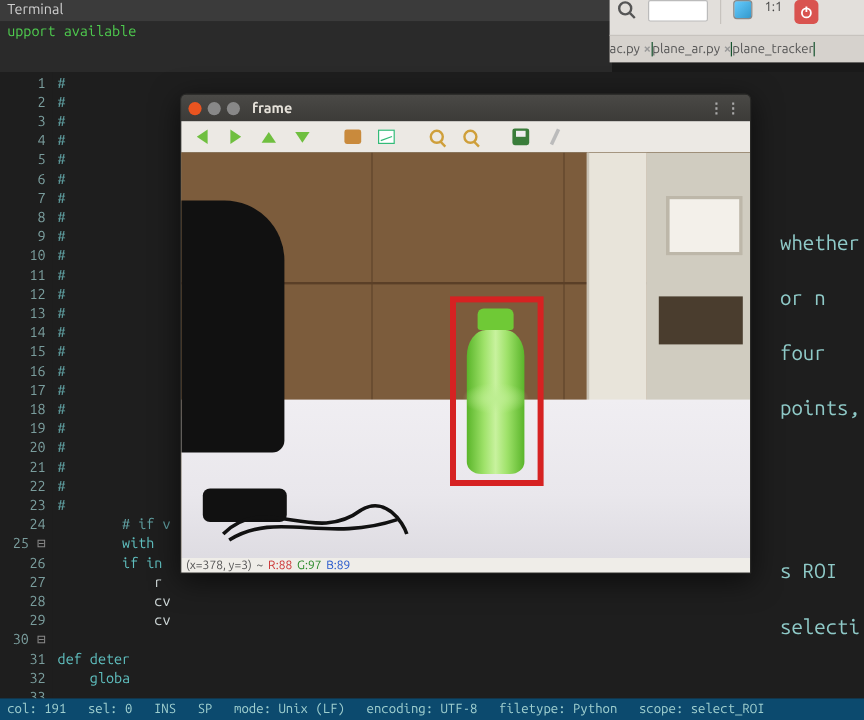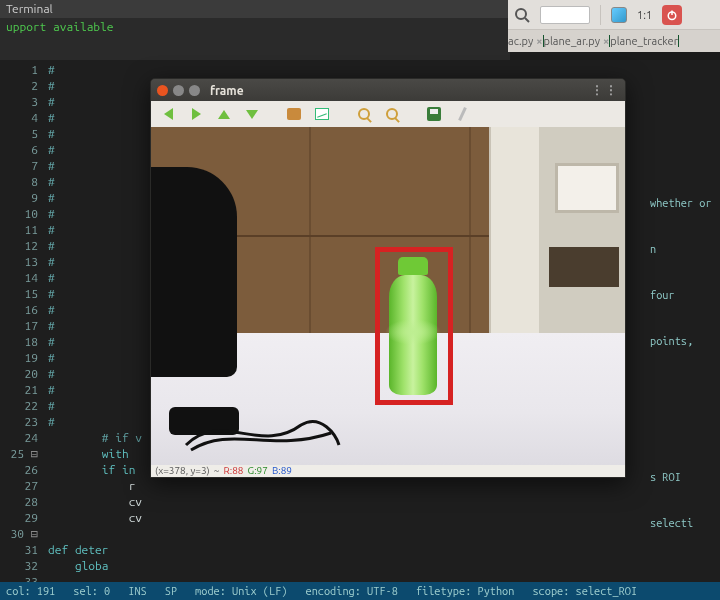--- a/index.html
+++ b/index.html
@@ -10,21 +10,21 @@
   }
   
   .term-titlebar {
     background: #3b3b3b; color: #cfcfcf; height: 18px; line-height: 18px;
     padding-left: 6px; font-family: Ubuntu, sans-serif; font-size: 12px;
     width: 510px;
   }
   
   .systray {
     position: absolute; top: 0; right: 0; height: 30px; width: 212px;
-    background: #e2dfdb; display: flex; align-items: center;
+    background: #e2dfdb; display: flex; 
     gap: 10px; padding: 0 6px; font-family: Ubuntu, sans-serif;
     border-bottom: 1px solid #c7c3be;
   }
   .systray .search-ico { width:16px; height:16px; color:#555; }
   .systray .sep { width:1px; height:20px; background:#c7c3be; }
   .systray .swatch { width:16px; height:16px; border-radius:3px; background:linear-gradient(135deg,#6cf,#39c); border:1px solid #888; }
   .systray .label { color:#444; font-size:11px; }
   .systray input{ width:50px; height:18px; border:1px solid #bbb; border-radius:2px; font-size:11px; padding:0 3px;}
   .systray .power { width:20px;height:20px;border-radius:4px;background:#d9534f;display:flex;align-items:center;justify-content:center;color:#fff;}
   
@@ -132,21 +132,21 @@
     position:relative;}
   .bottle .body:before{content:"";position:absolute;left:-4px;top:44px;width:56px;height:26px;border-radius:50%;
     background:radial-gradient(ellipse at center,#bdee91 0%,transparent 70%);}
   .bbox{position:absolute;left:224px;top:120px;width:78px;height:158px;border:5px solid #d62222;}
   
   .readout{
     height:14px;background:#efede8;font-size:10px;color:#555;padding:0 4px;
     display:flex;gap:4px;align-items:flex-start;font-family:Ubuntu,sans-serif;
   }
   .readout .r{color:#c33;} .readout .g{color:#2a8a2a;} .readout .b{color:#2255cc;}
-  .hidden-right{position:absolute; top:120px; right:0; width:70px; color:#8fcac8; font-size:11px; line-height:46px; text-align:left;}
+  .hidden-right{position:absolute; top:120px; right:0; width:70px; color:#8fcac8; font-size:17px; line-height:46px; text-align:left;}
 </style>
 </head>
 <body>
 
 <div class="term-titlebar">Terminal</div>
 <div class="term-body"><span>upport available</span></div>
 
 <div class="systray">
   <span class="search-ico">
     <svg viewBox="0 0 16 16" width="16" height="16" fill="none" stroke="#555" stroke-width="2">

